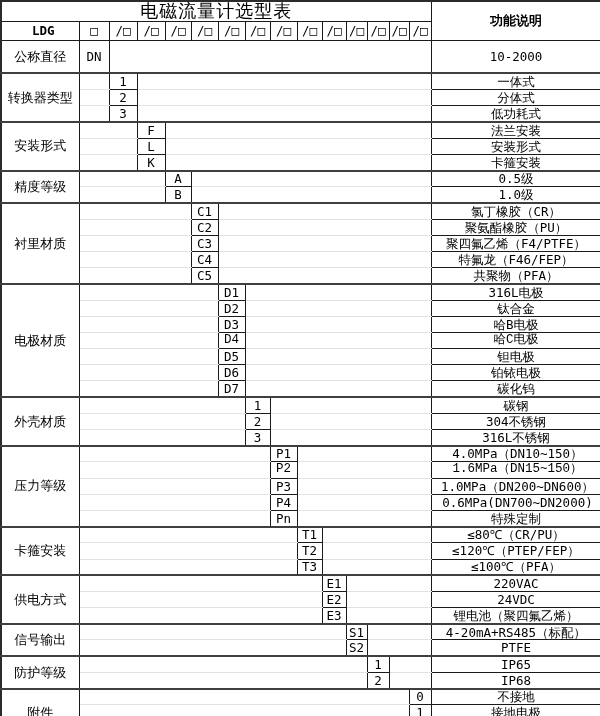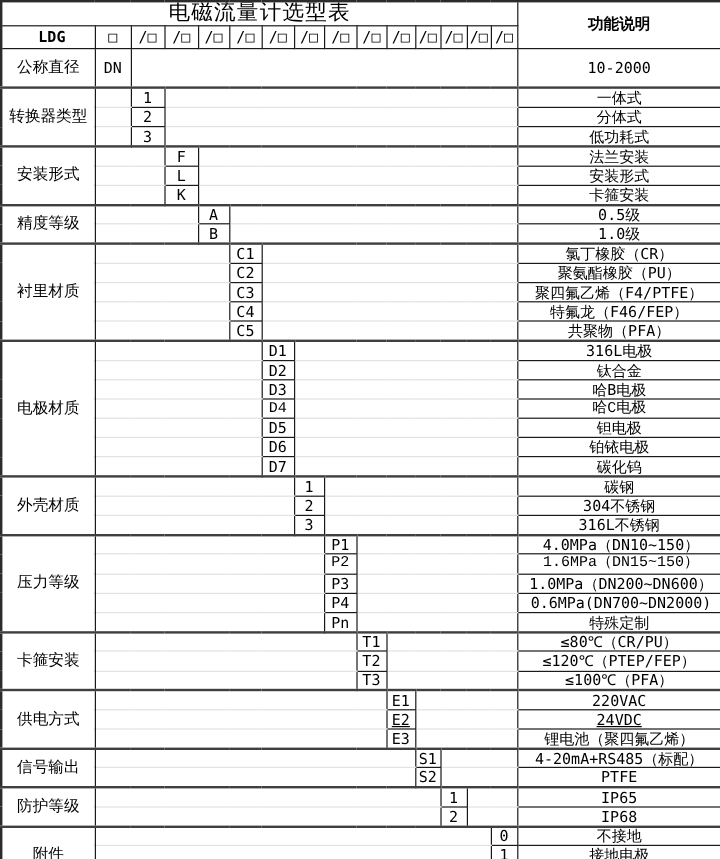--- a/index.html
+++ b/index.html
@@ -273,21 +273,21 @@
         <td class="grid" colspan="5"></td>
         <td class="bk fn">≤100℃（PFA）</td>
       </tr>
       <tr style="height: 16.2px;">
         <td class="bk label-cell sec-top" rowspan="3">供电方式</td>
         <td class="grid sec-top" colspan="9"></td>
         <td class="bk sec-top">E1</td>
         <td class="grid sec-top" colspan="4"></td>
         <td class="bk fn sec-top">220VAC</td>
       </tr>
-      <tr style="height: 16.2px; text-decoration: underline;">
+      <tr style="height: 16.2px;">
         <td class="grid" colspan="9"></td>
         <td class="bk">E2</td>
         <td class="grid" colspan="4"></td>
         <td class="bk fn">24VDC</td>
       </tr>
       <tr style="height: 16.2px;">
         <td class="grid" colspan="9"></td>
         <td class="bk">E3</td>
         <td class="grid" colspan="4"></td>
         <td class="bk fn">锂电池（聚四氟乙烯）</td>

